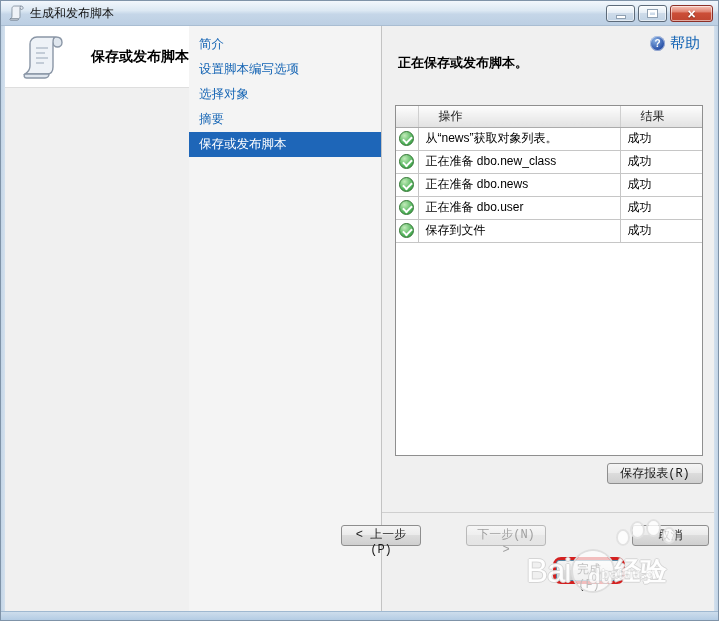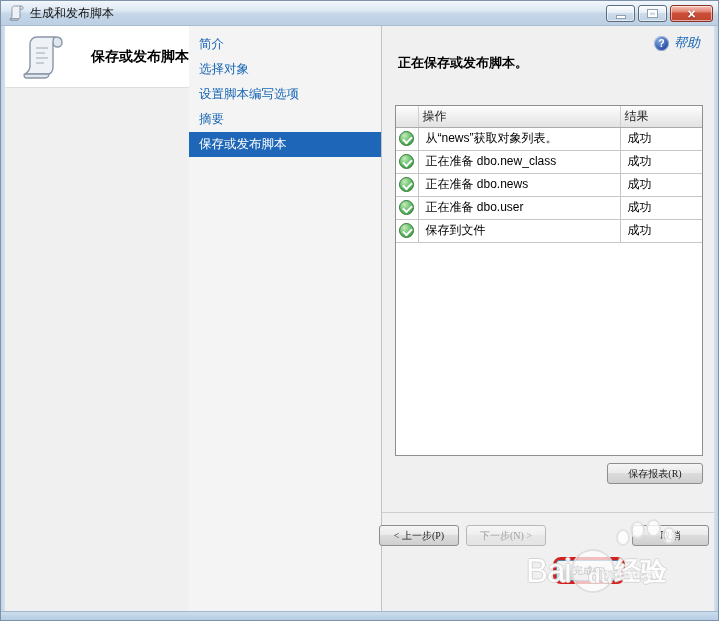--- a/index.html
+++ b/index.html
@@ -62,32 +62,32 @@
   .main { flex:1; position:relative; background:#f0f0f0; }
 
   .help-link { position:absolute; top:8px; right:14px; display:flex; align-items:center; gap:5px; cursor:pointer; }
   .help-icon {
     width:15px; height:15px; border-radius:50%;
     background:radial-gradient(circle at 35% 30%, #86aee2, #2a52a8 65%, #1c3c86);
     color:#fff; font-size:10px; font-weight:bold; text-align:center; line-height:15px;
     box-shadow:inset 0 0 0 1px rgba(255,255,255,.5);
   }
   .help-icon::after { content:"?"; }
-  .help-text { font-size:13px; color:#1464b4;font-style:italic; }
+  .help-text { font-size:15px; color:#1464b4; }
 
   .status-text { position:absolute; left:16px; top:28px; font-size:13px; font-weight:bold; color:#000;text-align:right; }
 
   .listbox {
     position:absolute; left:13px; right:11px; top:79px; height:351px;
     background:#fff; border:1px solid #8f8f8f; overflow:hidden;
   }
   table.progress { width:100%; border-collapse:collapse; table-layout:fixed; font-size:12px; }
   col.c-ico { width:22px; } col.c-res { width:82px; }
   .progress th {
-    height:21px; font-weight:normal; text-align:left; padding:0 4px;
+    height:21px; font-weight:normal; text-align:left; padding:0 20px;
     background:linear-gradient(#fdfdfd, #eeeeee 55%, #e2e2e2);
     border-bottom:1px solid #ababab; border-right:1px solid #cfcfcf;
     color:#1a1a1a;
   }
   .progress th:last-child { border-right:none; }
   .progress td {
     height:23px; padding:0 7px; background:#fff;
     border-bottom:1px solid #c6c6c6; border-right:1px solid #c6c6c6;
     color:#000; overflow:hidden; white-space:nowrap;
   }
@@ -98,34 +98,34 @@
     display:inline-block; width:15px; height:15px; border-radius:50%;
     background:radial-gradient(circle at 35% 28%, #c2ecba, #55b65e 58%, #2e8f3c);
     border:1px solid #3a7a3a; position:relative; vertical-align:middle;
   }
   .check::after {
     content:""; position:absolute; left:3px; top:3.5px; width:7px; height:4px;
     border-left:2px solid #fff; border-bottom:2px solid #fff; transform:rotate(-45deg);
   }
 
   .btn {
-    font-family:Liberation Serif, serif; font-size:10px; color:#1a1a1a;
+    font-family:Liberation Mono, monospace; font-size:12px; color:#1a1a1a;
     height:21px; padding:0 10px; border:1px solid #8e8e8e; border-radius:3px;
     background:linear-gradient(#f5f5f5, #ebebeb 45%, #dddddd 46%, #cfcfcf);
     cursor:pointer;
   }
   .btn:disabled { color:#9f9f9f; border-color:#b9b9b9; background:linear-gradient(#f6f6f6,#efefef 45%,#e8e8e8 46%,#e4e4e4); cursor:default; }
 
   .save-report { position:absolute; top:437px; right:11px; min-width:96px; }
 
   .footer-sep { position:absolute; left:0; right:0; top:486px; border-top:1px solid #cfcfcf; }
 
   .footer { position:absolute; right:5px; top:499px; display:flex; gap:7px; }
   .btn-back { min-width:80px; }
-  .btn-next { min-width:80px; }
+  .btn-next { min-width:80px;margin-left:38px; }
   .btn-finish { min-width:66px; border-color:#5586a3; }
   .btn-cancel { min-width:77px; }
   .finish-annotation { border:3px solid #d32020; display:inline-flex; border-radius:8px;margin-top:32px; }
 
   
   .watermark { position:absolute; right:2px; bottom:14px; width:186px; height:70px; pointer-events:none; z-index:50; opacity:.95; }
   .wm-outline { color:#fff; text-shadow:-1px 0 0 #d4d4d4, 1px 0 0 #d4d4d4, 0 -1px 0 #d4d4d4, 0 1px 0 #d4d4d4; }
   .wm-row { position:absolute; left:0; bottom:6px; display:flex; align-items:center; }
   .wm-bai { font-size:33px; font-weight:normal; letter-spacing:-1px; }
   .wm-du-circle {
@@ -180,22 +180,22 @@
         <path d="M2 40 c-1.5 1.5-1 4 1.5 4 H22 c2.5 0 4-2 4-4 z" fill="#dfe6ee" stroke="#8a96a6" stroke-width="1.4"></path>
         <path d="M13 14 h12 M13 19 h9 M13 24 h12 M13 29 h8" stroke="#b5c0cd" stroke-width="1.6" fill="none"></path>
       </svg>
       <span class="hdr-title">保存或发布脚本</span>
     </div>
 
     <div class="body">
 
       <div class="sidebar">
           <div class="side-item">简介</div>
+          <div class="side-item">设置脚本编写选项</div>
           <div class="side-item">选择对象</div>
-          <div class="side-item">设置脚本编写选项</div>
           <div class="side-item">摘要</div>
           <div class="side-item selected">保存或发布脚本</div>
         </div>
 
       <div class="main">
 
         <div class="help-link">
           <span class="help-icon"></span>
           <span class="help-text">帮助</span>
         </div>

